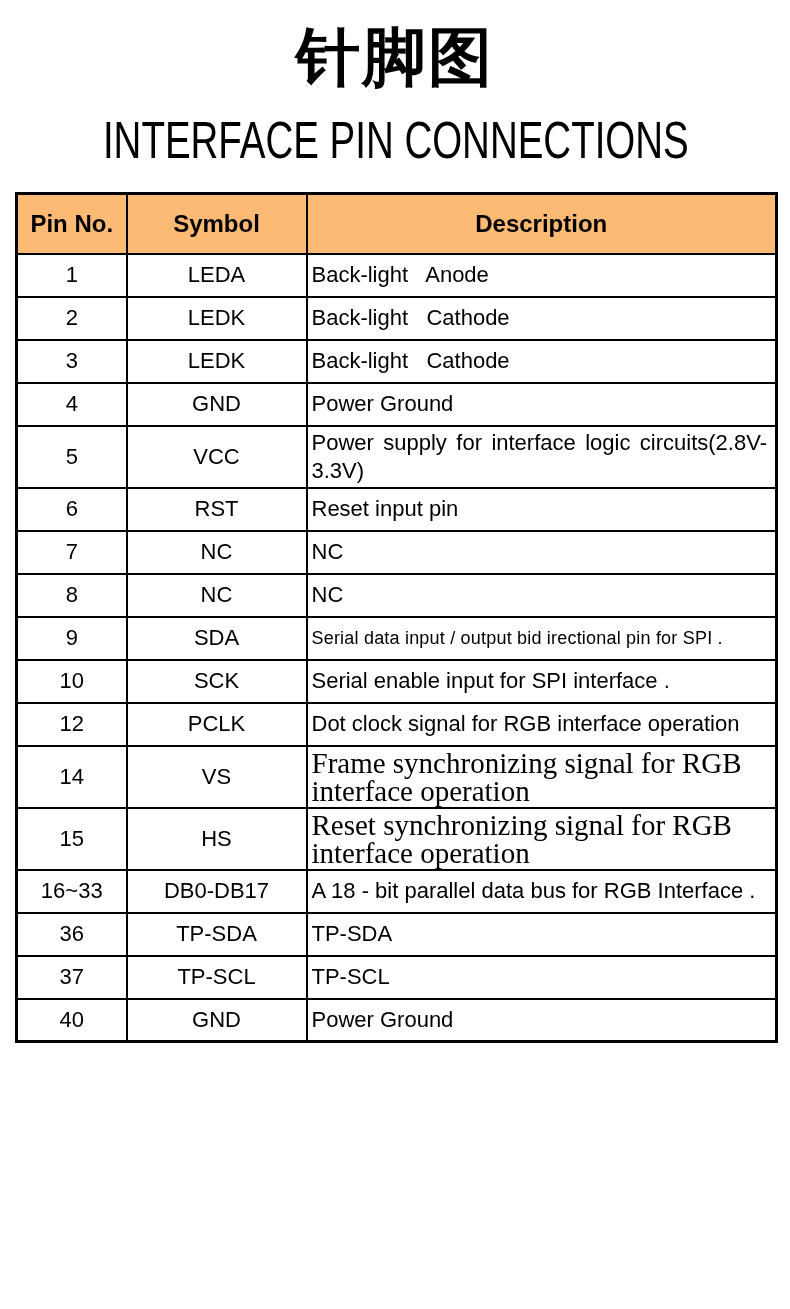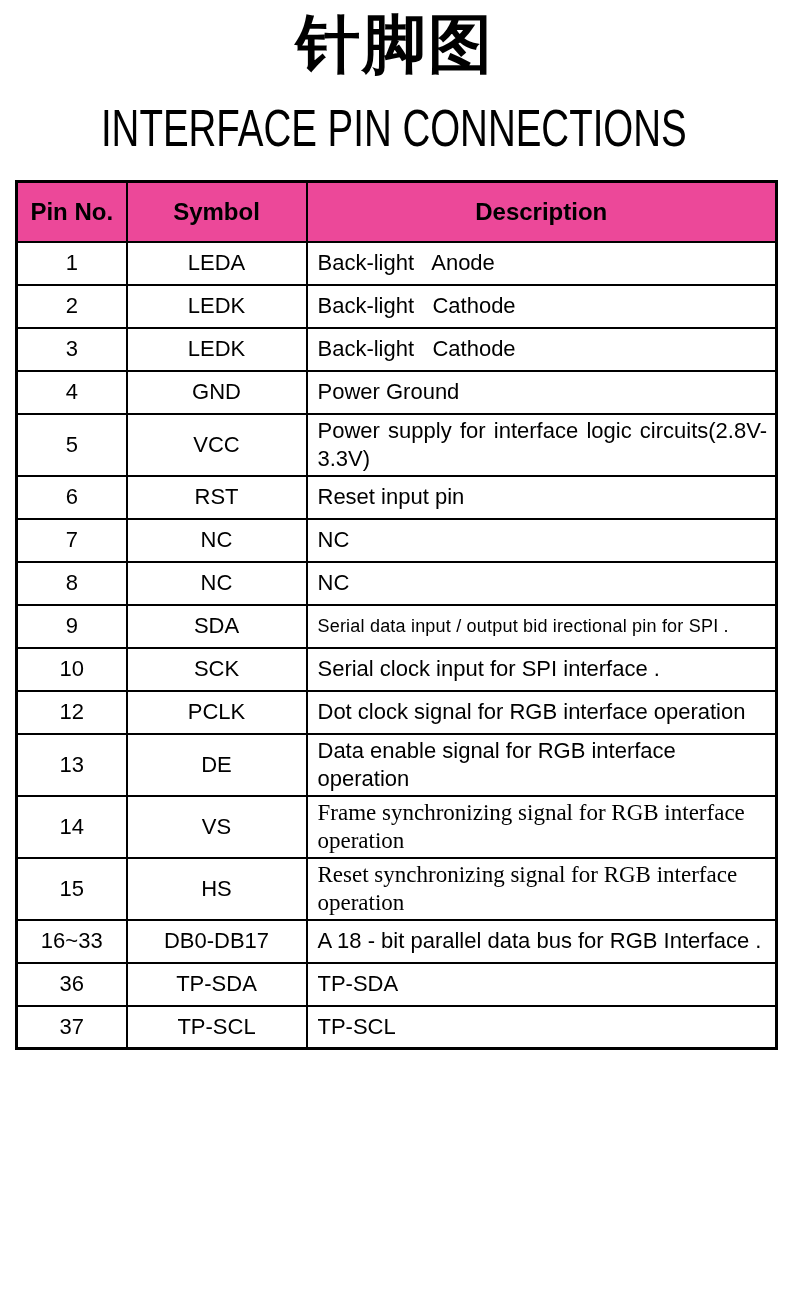--- a/index.html
+++ b/index.html
@@ -5,35 +5,34 @@
   * { margin: 0; padding: 0; box-sizing: border-box; }
   html, body {
     width: 790px;
     background: #ffffff;
     font-family: "Liberation Sans", sans-serif;
     color: #000000;
   }
   body { height: 1309px; overflow: hidden; }
 
   .page-title {
-    margin-top: 8px;
+    margin-top: 20px;
     text-align: center;
     font-size: 64px;
     font-weight: bold;
     line-height: 74px;
     letter-spacing: 2px;
-    font-family: Liberation Serif, serif;
+    font-family: Liberation Sans, sans-serif;
   }
   .page-subtitle-wrap {
     margin-top: 18px;
     height: 56px;
     display: flex;
-    justify-content: flex-end;
+    justify-content: flex-start;
     align-items: center;
-    padding-left: 28px;
   }
   .page-subtitle {
     font-size: 52px;
     font-weight: 500;
     white-space: nowrap;
     transform: scaleX(0.74);
     transform-origin: center;
     letter-spacing: 0px;
   }
 
@@ -52,45 +51,45 @@
     vertical-align: middle;
   }
   .pin-table { border: 3px solid #000000; }
 
   .pin-table thead th {
     height: 60px;
     font-size: 24px;
     font-weight: bold;
     text-align: center;
   }
-  .pin-table thead tr { background: #ec4899; }
+  .pin-table thead tr { background: #fdba74; }
 
   .pin-table tbody td { height: 43px; font-size: 22px; }
   .pin-table tbody tr.tall td { height: 58px; }
 
   td.cell-pin, td.cell-sym { text-align: center; }
   td.cell-desc {
     text-align: left;
-    padding: 2px 8px 2px 10px;
+    padding: 2px 8px 2px 4px;
     white-space: pre-wrap;
     line-height: 28px;
   }
   td.cell-desc.justify {
     white-space: normal;
     text-align: justify;
     text-align-last: auto;
   }
   td.cell-desc.small {
     font-size: 18px;
     letter-spacing: 0.2px;
     margin-top: 38px;
   }
   td.cell-desc.serif {
     font-family: "Liberation Serif", serif;
-    font-size: 23px;
+    font-size: 29px;
   }
 </style>
 </head>
 <body>
 
 <h1 class="page-title">针脚图</h1>
 
 <div class="page-subtitle-wrap">
   <div class="page-subtitle">INTERFACE PIN CONNECTIONS</div>
 </div>
@@ -150,31 +149,26 @@
         <td class="cell-desc">NC</td>
       </tr>
       <tr>
         <td class="cell-pin">9</td>
         <td class="cell-sym">SDA</td>
         <td class="cell-desc small">Serial data input / output bid irectional pin for SPI .</td>
       </tr>
       <tr>
         <td class="cell-pin">10</td>
         <td class="cell-sym">SCK</td>
-        <td class="cell-desc">Serial clock input for SPI interface .</td>
+        <td class="cell-desc">Serial enable input for SPI interface .</td>
       </tr>
       <tr>
         <td class="cell-pin">12</td>
         <td class="cell-sym">PCLK</td>
         <td class="cell-desc">Dot clock signal for RGB interface operation</td>
-      </tr>
-      <tr>
-        <td class="cell-pin">13</td>
-        <td class="cell-sym">DE</td>
-        <td class="cell-desc">Data enable signal for RGB interface operation</td>
       </tr>
       <tr>
         <td class="cell-pin">14</td>
         <td class="cell-sym">VS</td>
         <td class="cell-desc serif">Frame synchronizing signal for RGB interface operation</td>
       </tr>
       <tr>
         <td class="cell-pin">15</td>
         <td class="cell-sym">HS</td>
         <td class="cell-desc serif">Reset synchronizing signal for RGB interface operation</td>
@@ -187,14 +181,19 @@
       <tr>
         <td class="cell-pin">36</td>
         <td class="cell-sym">TP-SDA</td>
         <td class="cell-desc">TP-SDA</td>
       </tr>
       <tr>
         <td class="cell-pin">37</td>
         <td class="cell-sym">TP-SCL</td>
         <td class="cell-desc">TP-SCL</td>
       </tr>
+      <tr>
+        <td class="cell-pin">40</td>
+        <td class="cell-sym">GND</td>
+        <td class="cell-desc">Power Ground</td>
+      </tr>
     </tbody>
 </table>
 
 </body></html>

